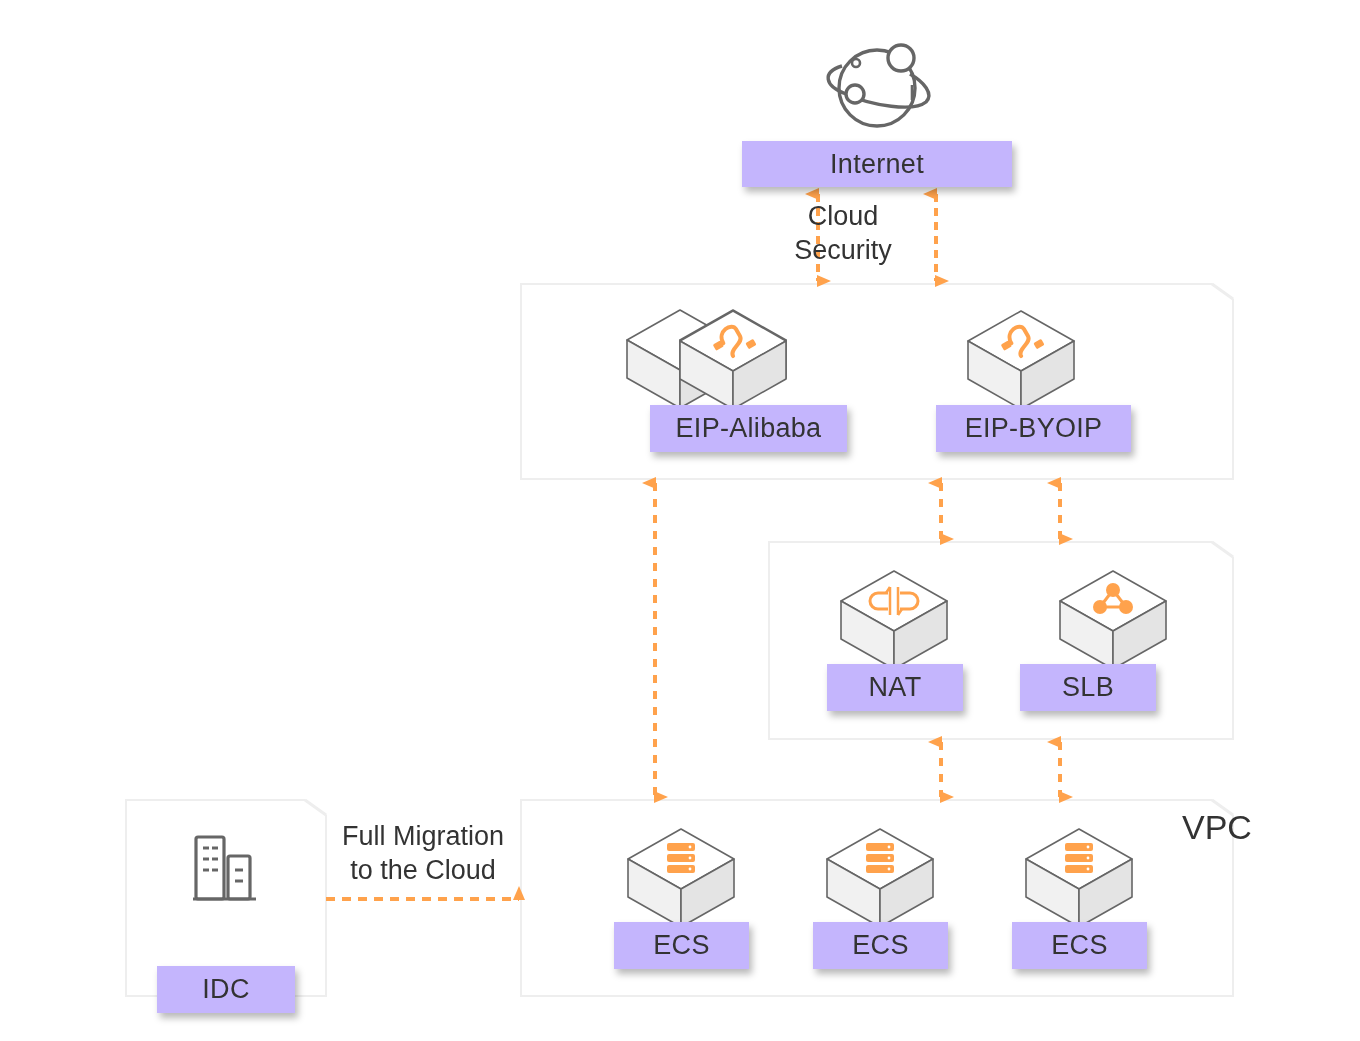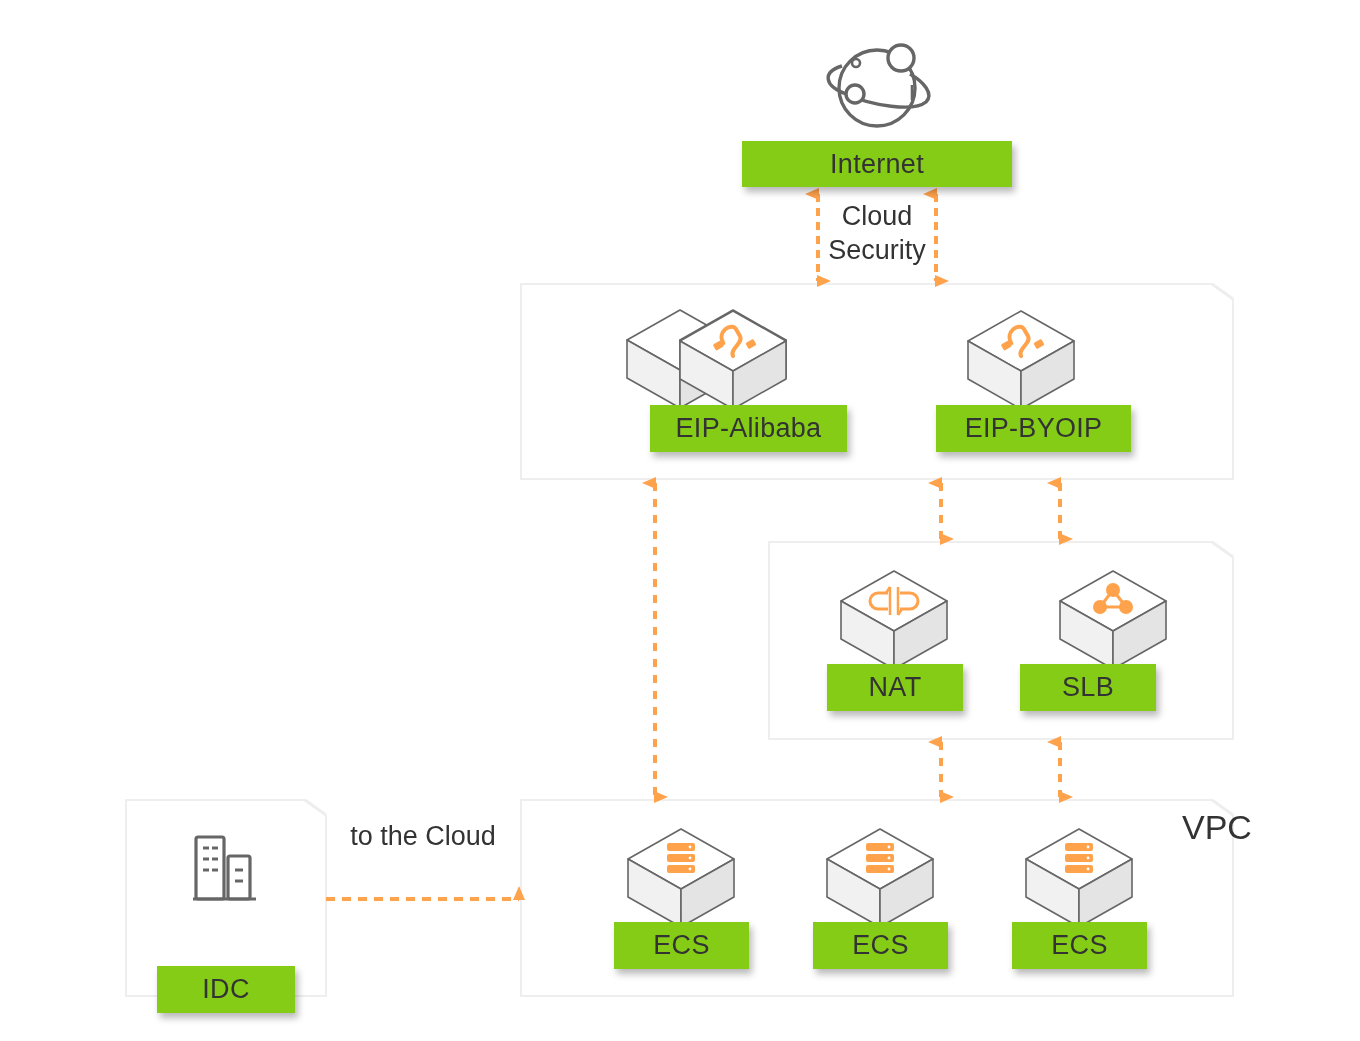--- a/index.html
+++ b/index.html
@@ -6,21 +6,21 @@
   body { width: 1360px; height: 1041px; position: relative; overflow: hidden;
          font-family: "Liberation Sans", "DejaVu Sans", sans-serif; color: #333333; }
   .abs { position: absolute; }
   .panel {
     position: absolute; background: #ffffff;
     border: 2px solid #eeeeee;
     clip-path: polygon(0 0, calc(100% - 22px) 0, 100% 16px, 100% 100%, 0 100%);
     box-sizing: border-box;
   }
   .label-box {
-    position: absolute; background: #84cc16;
+    position: absolute; background: #c4b5fd;
     box-shadow: 3px 5px 7px rgba(0,0,0,0.28);
     display: flex; align-items: center; justify-content: center;
     font-size: 27px; color: #333333; letter-spacing: 0.3px;
   }
   .caption { position: absolute; font-size: 27px; color: #333333; text-align: center; line-height: 34px; }
   .vpc-title { position: absolute; font-size: 34px; color: #333333; margin-left: 37px; }
   svg { overflow: visible; }
 </style>
 </head>
 <body>
@@ -96,21 +96,21 @@
   <path d="M20,26 C0,32 2,46 24,54 C50,66 92,72 104,62 C112,54 102,42 88,34" fill="none" stroke="#666666" stroke-width="3.4"></path>
   <circle cx="79" cy="18" r="13" fill="#ffffff" stroke="#666666" stroke-width="3.4"></circle>
   <circle cx="33" cy="54" r="9" fill="#ffffff" stroke="#666666" stroke-width="3.4"></circle>
   <circle cx="34" cy="23" r="4" fill="#ffffff" stroke="#666666" stroke-width="2.6"></circle>
   <path d="M90,45 L90,60" stroke="#666666" stroke-width="2.6"></path>
 </svg>
 <div class="label-box" style="left:742px;top:141px;width:270px;height:46px;">
   <span>Internet</span>
 </div>
 
-<div class="caption" style="left:818px;top:199px;width:118px;">
+<div class="caption" style="left:784px;top:199px;width:118px;">
   <div>Cloud</div>
   <div>Security</div>
 </div>
 
 <svg class="abs" style="left:680px;top:342px" width="1" height="1">
   <use href="#iso-cube"></use>
   <g transform="translate(53,0)">
       <use href="#iso-cube"></use>
     </g>
 </svg>
@@ -211,14 +211,15 @@
   <line x1="11" y1="36" x2="17" y2="36" stroke="#666666" stroke-width="3"></line>
   <line x1="20" y1="36" x2="26" y2="36" stroke="#666666" stroke-width="3"></line>
   <line x1="43" y1="36" x2="51" y2="36" stroke="#666666" stroke-width="3"></line>
   <line x1="43" y1="47" x2="51" y2="47" stroke="#666666" stroke-width="3"></line>
 </svg>
 <div class="label-box" style="left:157px;top:922px;width:138px;height:47px;margin-top:44px;">
   <span>IDC</span>
 </div>
 
 <div class="caption" style="left:330px;top:819px;width:186px;">
+  <div>Full Migration</div>
   <div>to the Cloud</div>
 </div>
 
 </body></html>

